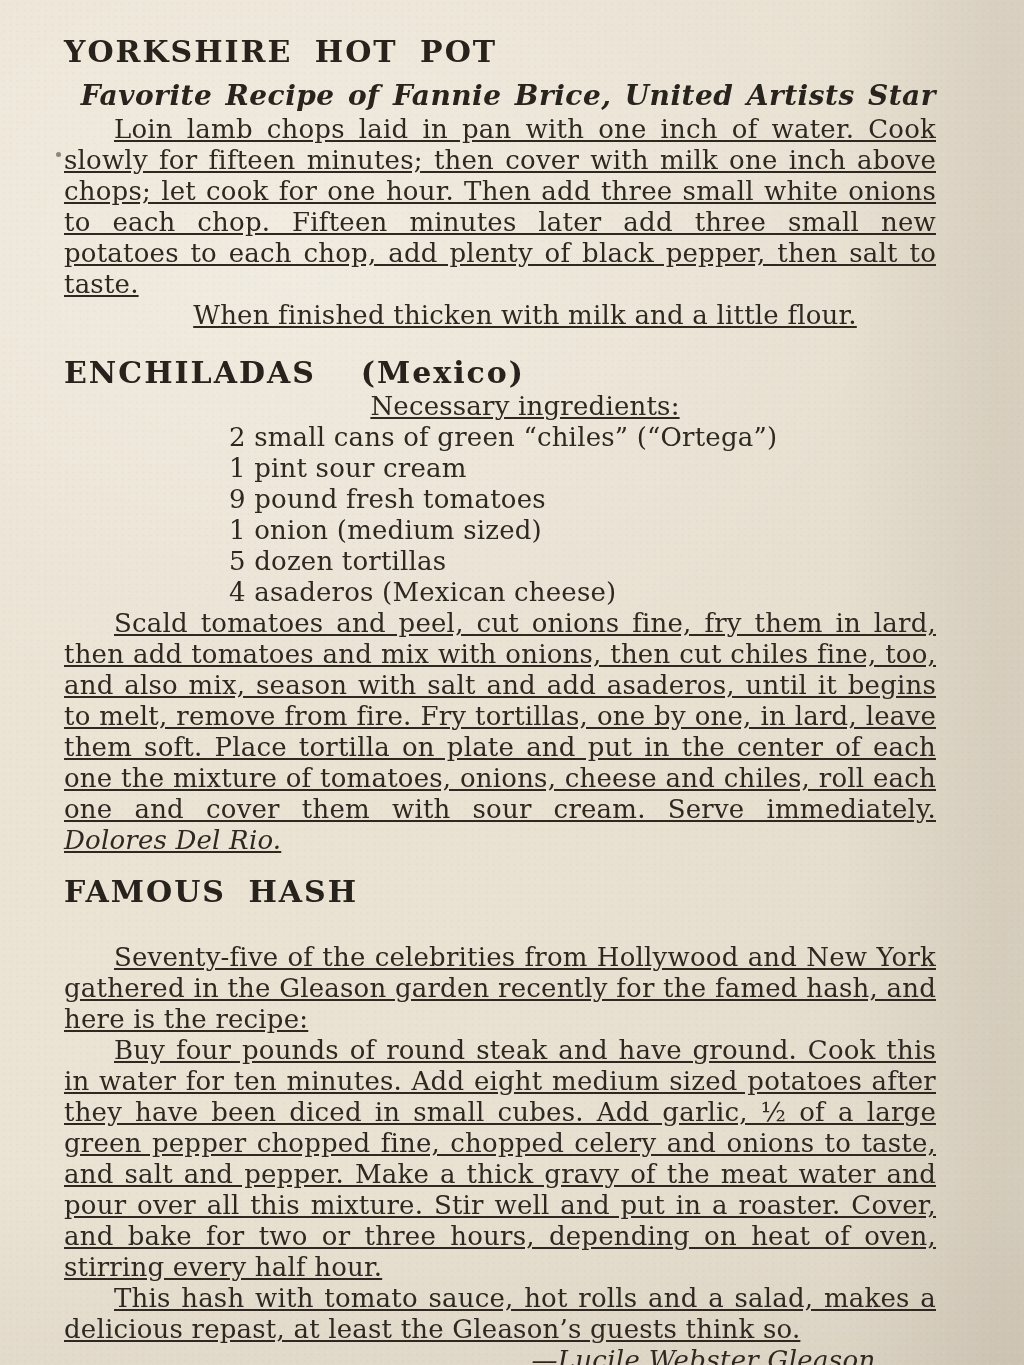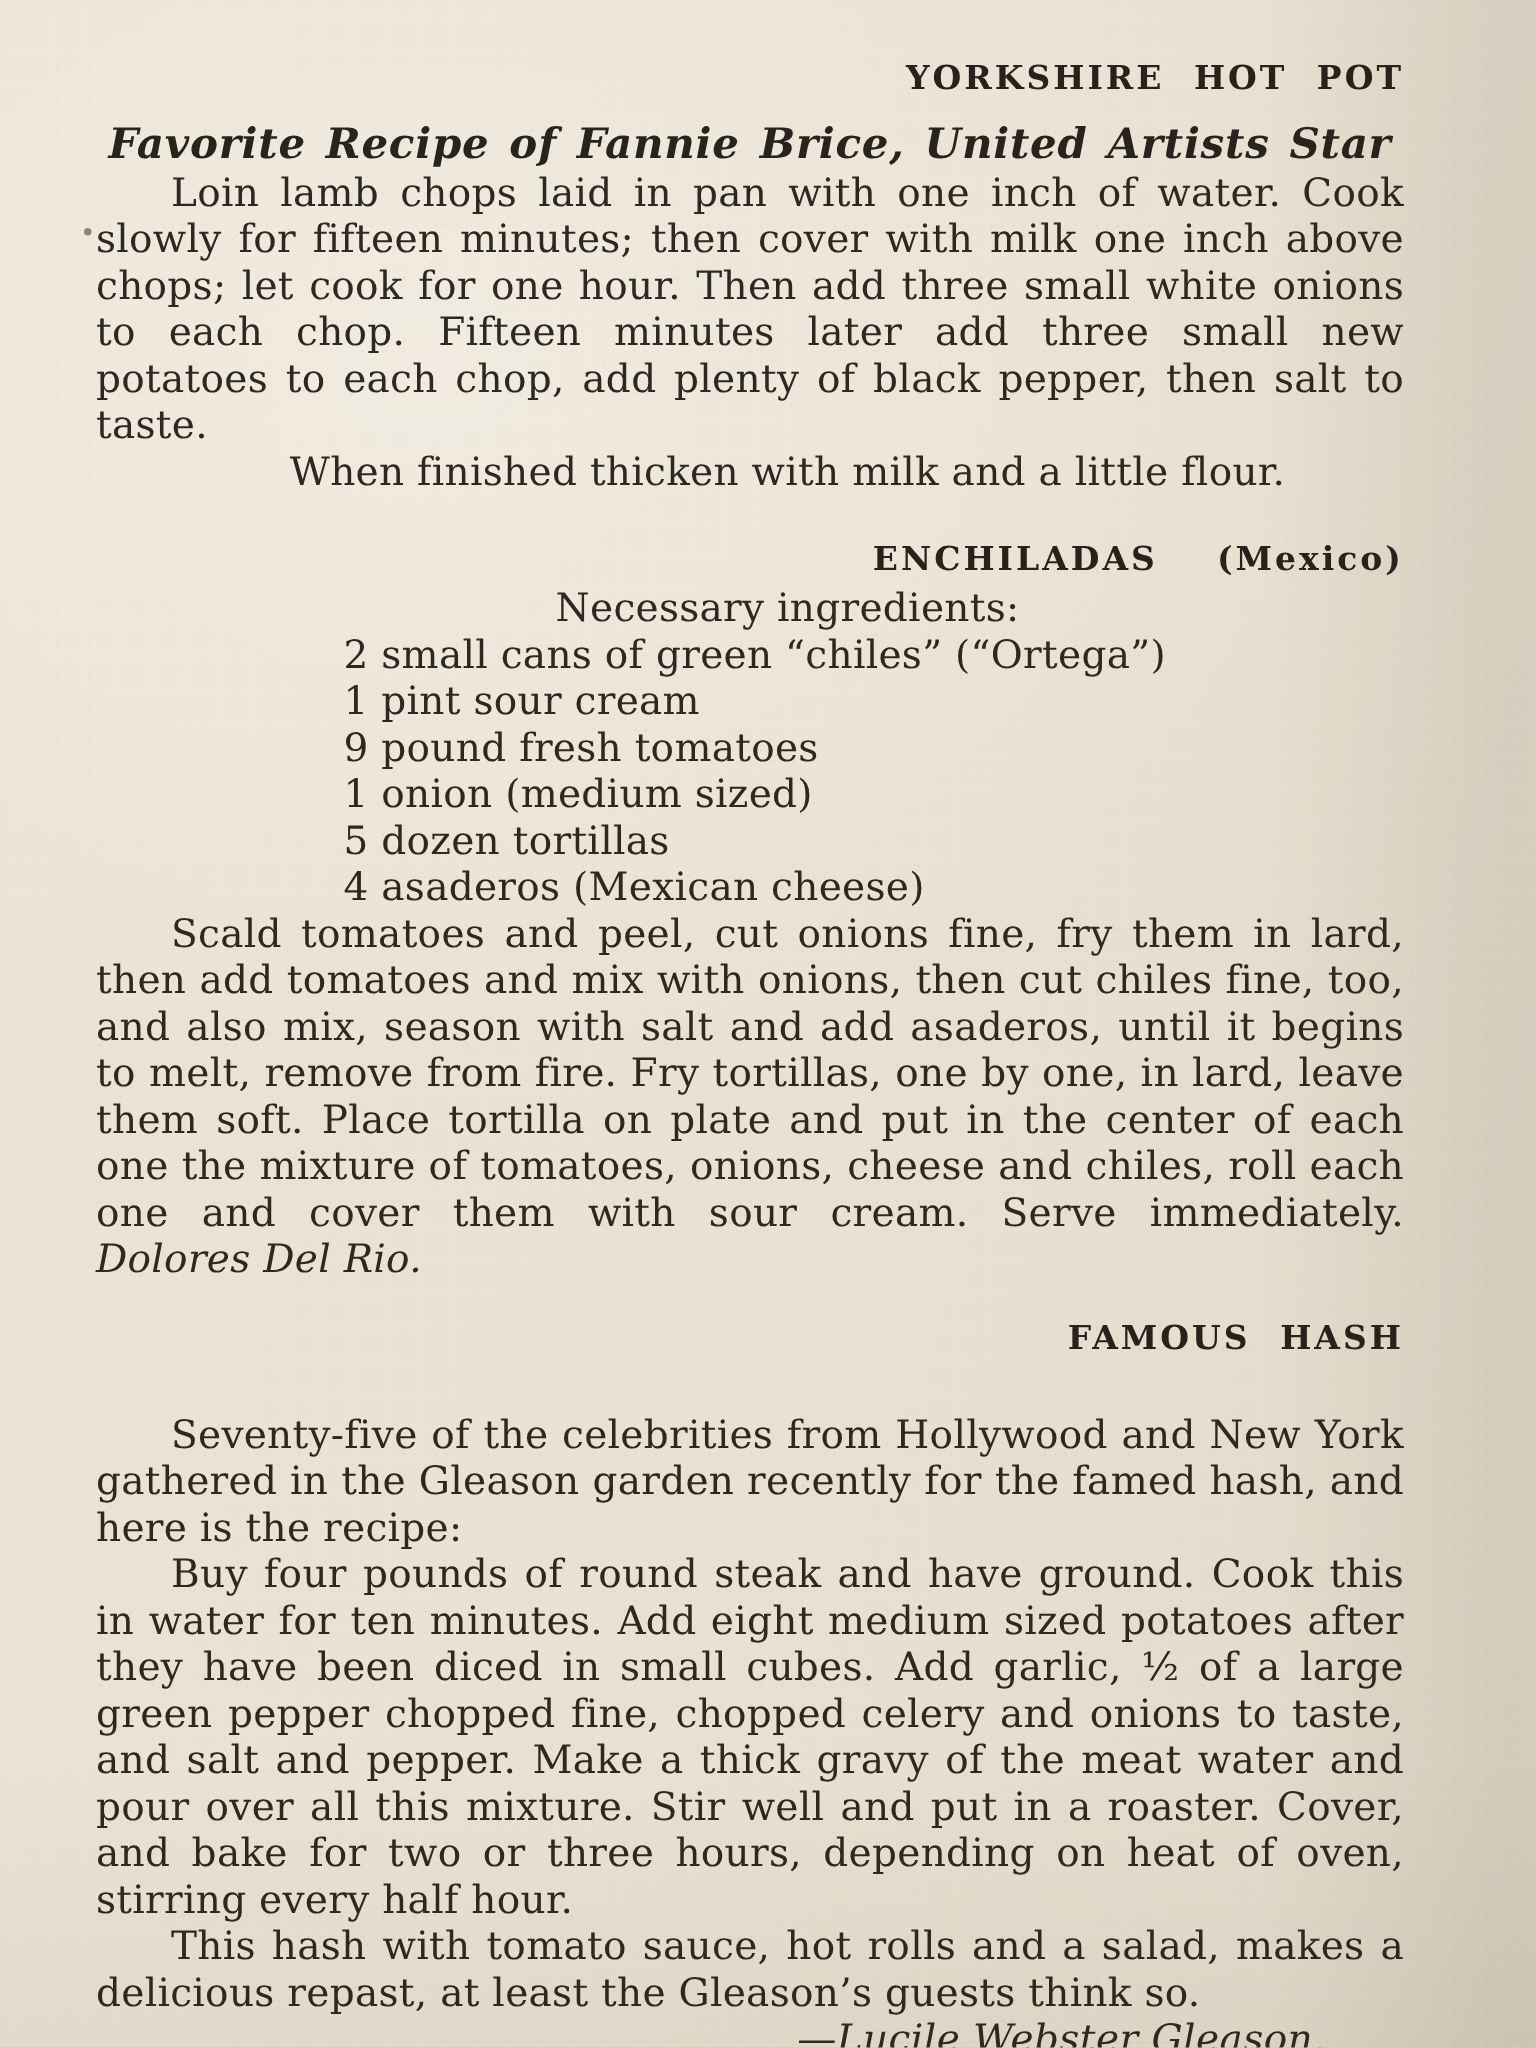--- a/index.html
+++ b/index.html
@@ -40,44 +40,45 @@
   .speck {
     position: absolute;
     left: 56px; top: 152px;
     width: 5px; height: 5px;
     border-radius: 50%;
     background: rgba(60,52,40,0.55);
     z-index: 2;
   }
   h1.recipe-title {
     margin: 0;
-    text-align: right;
-    font-size: 22px;
+    text-align: left;
+    font-size: 30px;
     line-height: 36px;
     font-weight: bold;
     letter-spacing: 2px;
     word-spacing: 10px;
     color: #27221c;
   }
   .recipe-subtitle {
     margin: 8px 0 0 0;
-    text-align: center;
+    text-align: right;
     font-size: 28px;
     line-height: 36px;
     font-weight: bold;
     font-style: italic;
     letter-spacing: 0.5px;
     word-spacing: 3px;
     color: #29231d;
   }
   p.body-par {
     margin: 0;
     text-align: justify;
     text-indent: 50px;
     letter-spacing: 0.2px;
+    text-decoration: underline;
   }
   p.no-justify { text-align: center; }
   .section-enchiladas { margin-top: 24px; }
   .section-hash { margin-top: 18px; }
   .section-hash .recipe-title { margin-bottom: 32px; }
   .title-note { }
   ul.ingredients {
     margin: 0;
     padding: 0 0 0 165px;
     list-style: none;

